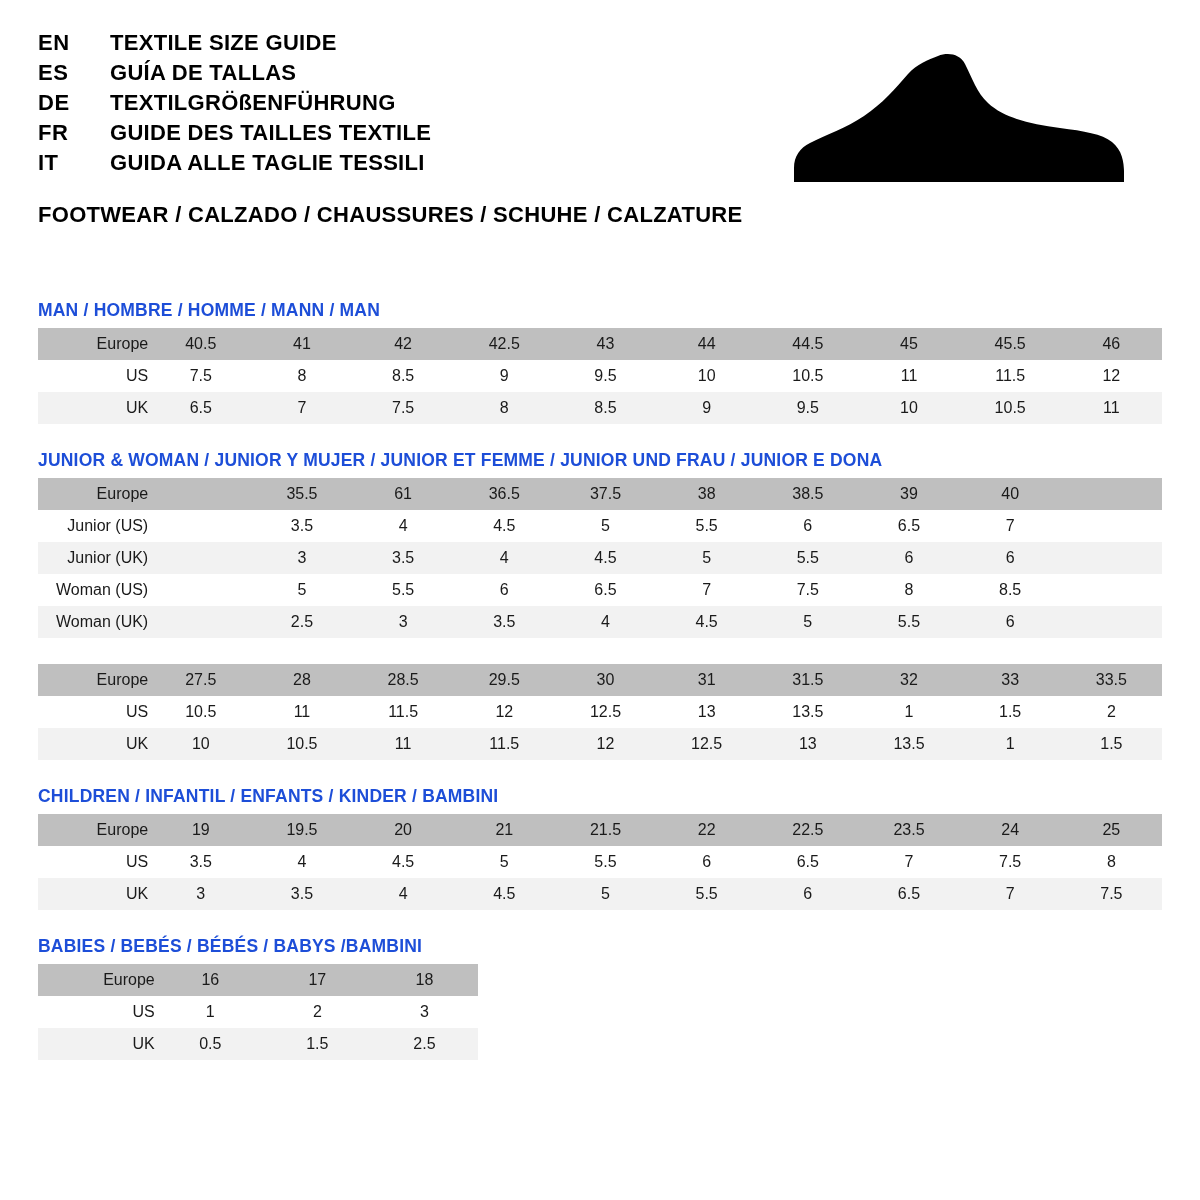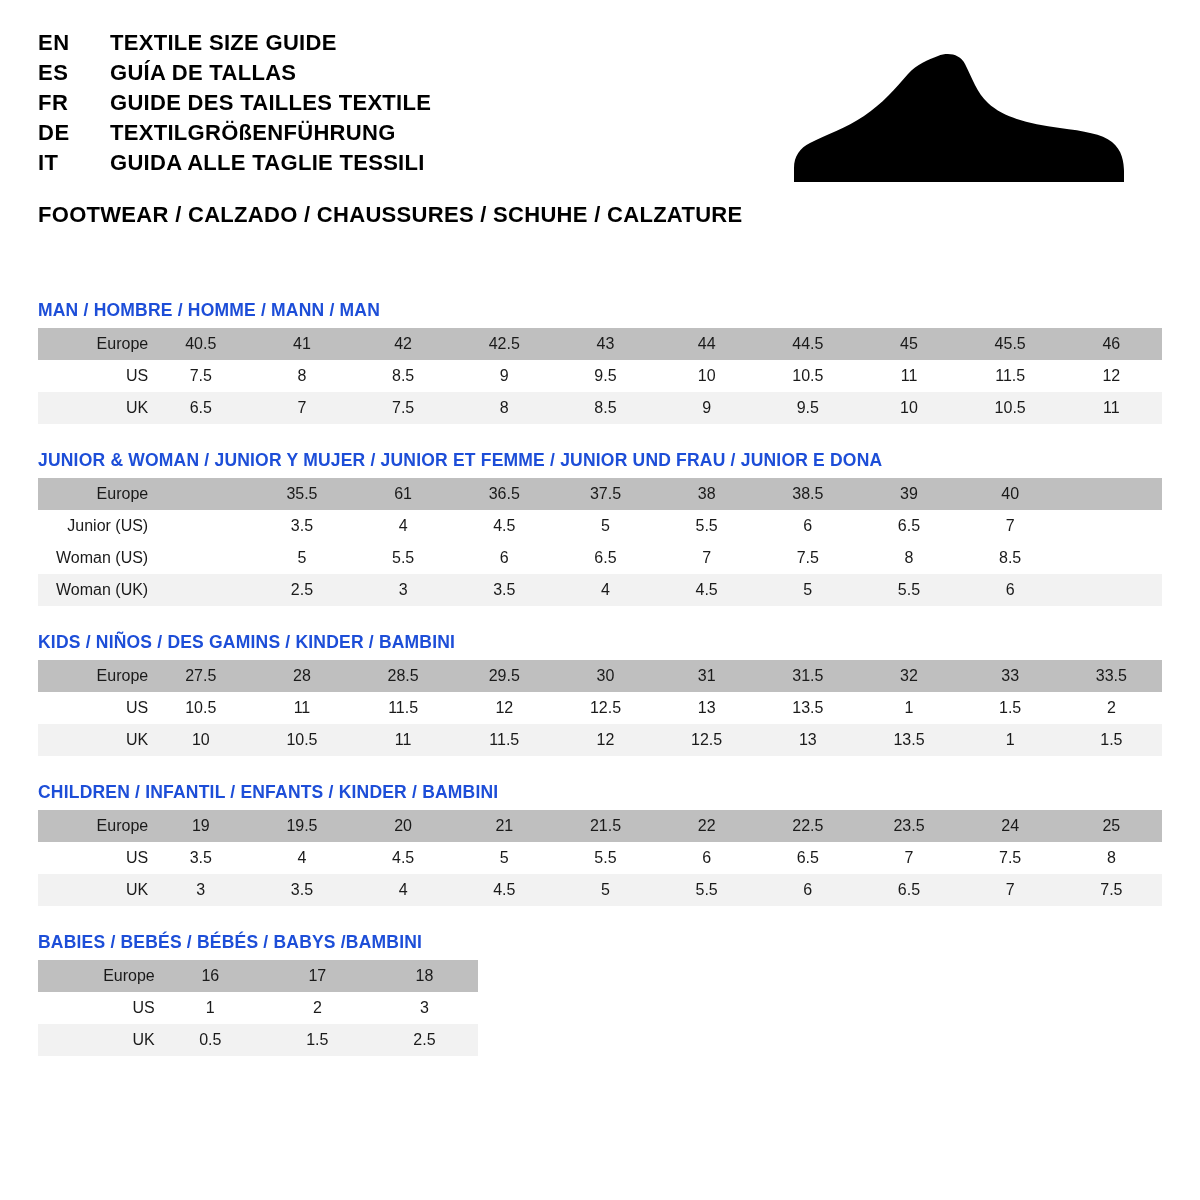--- a/index.html
+++ b/index.html
@@ -113,26 +113,26 @@
     <div class="lang-list">
       <div class="lang-row">
         <span class="lang-code">EN</span>
         <span class="lang-text">TEXTILE SIZE GUIDE</span>
       </div>
       <div class="lang-row">
         <span class="lang-code">ES</span>
         <span class="lang-text">GUÍA DE TALLAS</span>
       </div>
       <div class="lang-row">
+        <span class="lang-code">DE</span>
+        <span class="lang-text">TEXTILGRÖßENFÜHRUNG</span>
+      </div>
+      <div class="lang-row">
         <span class="lang-code">FR</span>
         <span class="lang-text">GUIDE DES TAILLES TEXTILE</span>
-      </div>
-      <div class="lang-row">
-        <span class="lang-code">DE</span>
-        <span class="lang-text">TEXTILGRÖßENFÜHRUNG</span>
       </div>
       <div class="lang-row">
         <span class="lang-code">IT</span>
         <span class="lang-text">GUIDA ALLE TAGLIE TESSILI</span>
       </div>
     </div>
 
     <div class="category-title">FOOTWEAR / CALZADO / CHAUSSURES / SCHUHE / CALZATURE</div>
 
     <svg class="shoe-icon" viewBox="0 0 360 150" aria-hidden="true">
@@ -239,20 +239,33 @@
           <td>3.5</td>
           <td>4</td>
           <td>4.5</td>
           <td>5</td>
           <td>5.5</td>
           <td>6</td>
           <td>6.5</td>
           <td>7</td>
           <td></td>
         </tr>
+        <tr class="band-light">
+          <td class="rowlabel">Junior (UK)</td>
+          <td></td>
+          <td>3</td>
+          <td>3.5</td>
+          <td>4</td>
+          <td>4.5</td>
+          <td>5</td>
+          <td>5.5</td>
+          <td>6</td>
+          <td>6</td>
+          <td></td>
+        </tr>
         <tr class="band-white">
           <td class="rowlabel">Woman (US)</td>
           <td></td>
           <td>5</td>
           <td>5.5</td>
           <td>6</td>
           <td>6.5</td>
           <td>7</td>
           <td>7.5</td>
           <td>8</td>
@@ -270,21 +283,20 @@
           <td>5</td>
           <td>5.5</td>
           <td>6</td>
           <td></td>
         </tr>
       </tbody>
         </table>
     </div>
 
     <div class="section">
-      <div class="section-title">KIDS / NIÑOS / DES GAMINS / KINDER / BAMBINI</div>
       <table class="size-table w-main">
         <colgroup>
           <col style="width:112px">
             <col style="width:101px">
             <col style="width:101px">
             <col style="width:101px">
             <col style="width:101px">
           <col style="width:101px">
             <col style="width:101px">
             <col style="width:101px">

